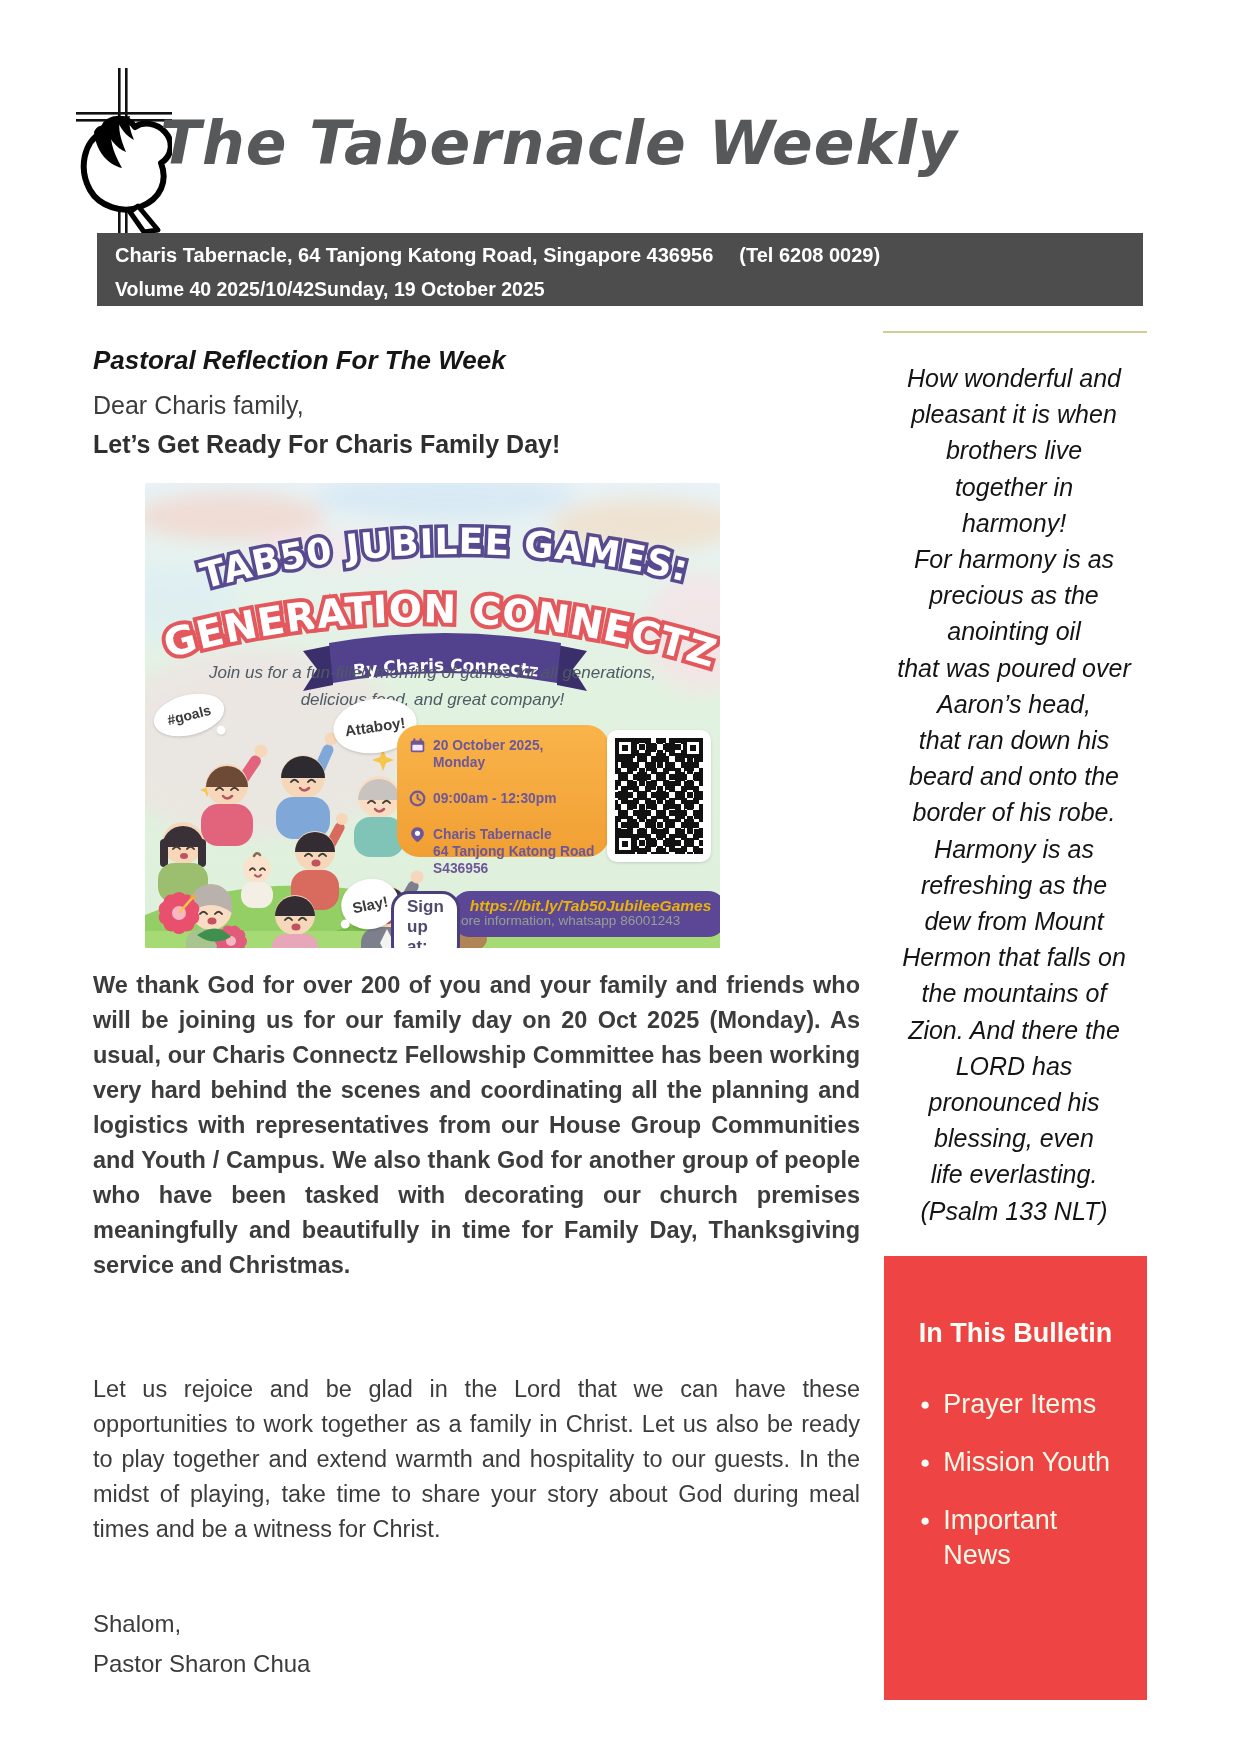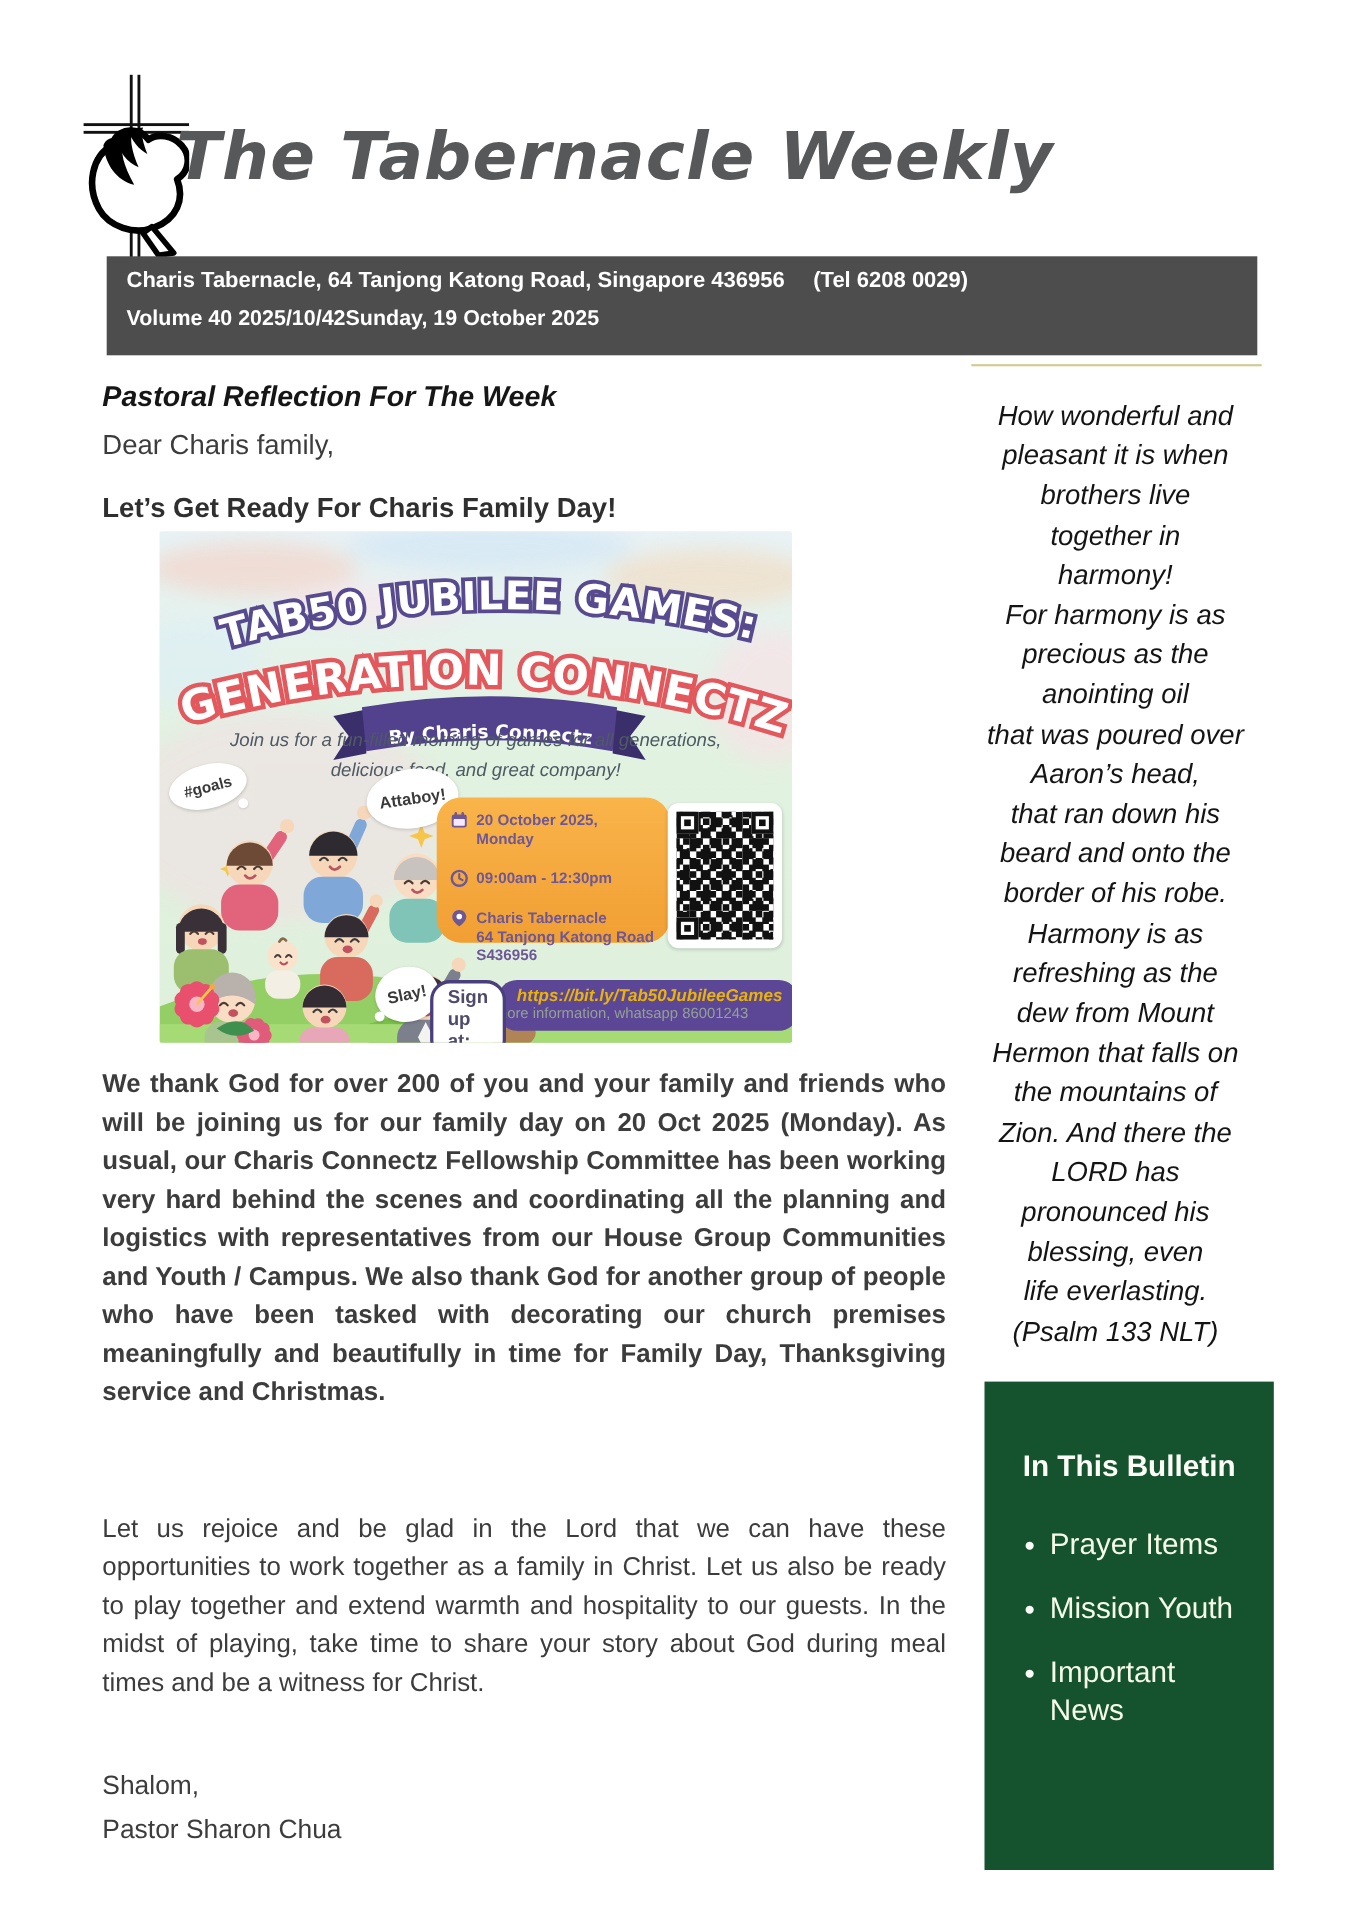--- a/index.html
+++ b/index.html
@@ -5,30 +5,30 @@
   html,body{margin:0;padding:0;background:#ffffff;}
   .page{position:relative;width:1240px;height:1754px;background:#fff;overflow:hidden;
         font-family:"Liberation Sans",sans-serif;color:#3c3c3c;margin:0 auto;}
 
   
   .logo{position:absolute;left:68px;top:66px;width:104px;height:172px;}
   .masthead-title{position:absolute;left:160px;top:108px;font-family:"DejaVu Sans",sans-serif;
         font-style:italic;font-weight:bold;font-size:60px;letter-spacing:1px;color:#57585a;white-space:nowrap;}
 
   
-  .info-bar{position:absolute;left:97px;top:233px;width:1046px;height:90px;background:#4d4d4d;
+  .info-bar{position:absolute;left:97px;top:233px;width:1046px;height:73px;background:#4d4d4d;
         color:#fff;box-sizing:border-box;padding:11px 18px 0 18px;}
   .info-line1{font-size:20px;font-weight:bold;display:flex;gap:26px;white-space:nowrap;}
   .info-line2{margin-top:11px;font-size:19.5px;font-weight:bold;display:flex;}
   .rule-right{position:absolute;left:883px;top:331px;width:264px;height:2px;background:#d3cb96;}
 
   
   .art-heading{position:absolute;left:93px;top:345px;font-size:26px;font-weight:bold;color:#161616;font-style:italic;}
   .art-salutation{position:absolute;left:93px;top:391px;font-size:25px;color:#3c3c3c;}
-  .art-subheading{position:absolute;left:93px;top:448px;font-size:25px;font-weight:bold;color:#2f2f2f;}
+  .art-subheading{position:absolute;left:93px;top:430px;font-size:25px;font-weight:bold;color:#2f2f2f;}
   .para{position:absolute;left:93px;width:767px;font-size:23.5px;line-height:35px;
         text-align:justify;color:#3c3c3c;}
   .para1{top:968px;font-weight:bold;} .para2{top:1372px;}
   .signoff{position:absolute;left:93px;top:1610px;font-size:24px;}
   .author{position:absolute;left:93px;top:1650px;font-size:24px;}
 
   
   .poster{position:absolute;left:145px;top:483px;width:575px;height:465px;overflow:hidden;
         border-radius:2px;background:linear-gradient(180deg,#e9f2f6 0%,#e2f2e0 45%,#def0dc 100%);}
   .poster svg.art{position:absolute;inset:0;width:100%;height:100%;}
@@ -63,22 +63,22 @@
   .signup-label{background:#fff;border:3px solid #4a3f7d;border-radius:18px;padding:3px 13px;
         font-size:17px;font-weight:bold;color:#4e4a6e;z-index:2;}
   .signup-url{background:#5b4796;border-radius:18px;padding:6px 15px 22px 18px;margin-left:-8px;
         font-size:15.5px;font-weight:bold;font-style:italic;color:#eab308;white-space:nowrap;cursor:pointer;}
   .poster-footer{position:absolute;left:246px;top:430px;width:324px;text-align:center;
         font-size:13.5px;color:#95a093;font-weight:500;}
 
   
   .verse{position:absolute;left:878px;top:360px;width:272px;text-align:center;font-style:italic;
         font-size:25px;line-height:36.2px;color:#141414;white-space:pre-line;}
-  .bulletin{position:absolute;left:884px;top:1256px;width:263px;height:444px;background:#14532d;
-        color:#fff;box-sizing:border-box;margin-left:11px;}
+  .bulletin{position:absolute;left:884px;top:1256px;width:263px;height:444px;background:#ef4444;
+        color:#fff;box-sizing:border-box;}
   .bulletin-title{margin-top:62px;text-align:center;font-size:27px;font-weight:bold;color:#fdfdf8;}
   .bulletin-list{list-style:none;margin:38px 0 0 0;padding:0 0 0 36px;display:flex;
         flex-direction:column;gap:23px;}
   .bulletin-list li{display:flex;align-items:flex-start;font-size:27px;line-height:35px;color:#f6fae8;
         max-width:195px;}
   .bulletin-list .dot{flex:0 0 auto;font-size:17px;line-height:35px;margin-right:13px;color:#fdfdf8;}
 </style>
 </head>
 <body>
 

